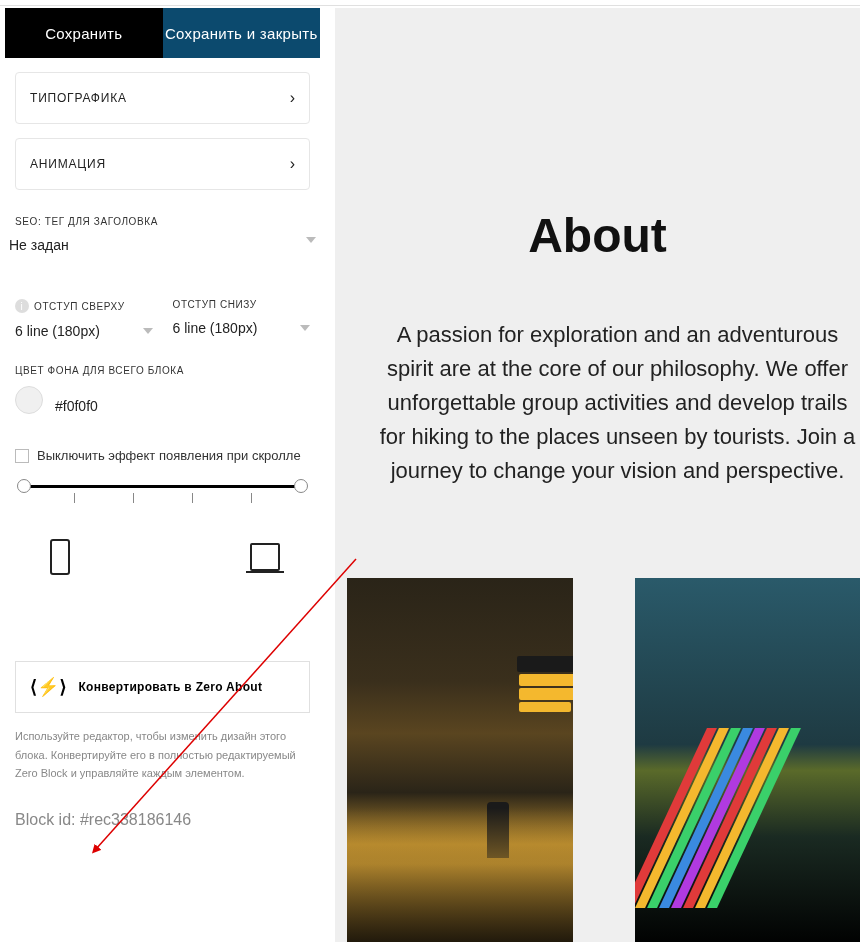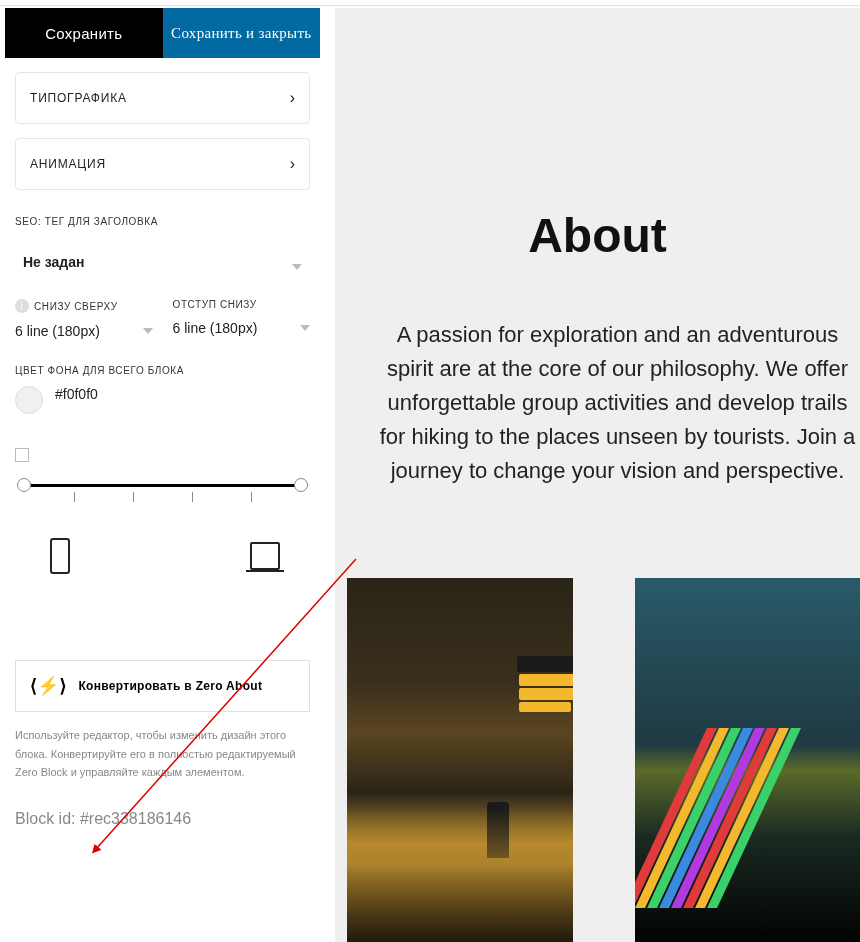--- a/index.html
+++ b/index.html
@@ -2,36 +2,36 @@
 <html><head>
 <meta charset="utf-8">
 <style>
 * { box-sizing: border-box; margin: 0; padding: 0; }
 body { font-family: Arial, sans-serif; background: #fff; width: 860px; height: 942px; overflow: hidden; position: relative; }
 .topbar-line { height: 1px; background: #e0e0e0; position: absolute; top: 5px; left: 0; right: 0; }
 .panel { position: absolute; left: 5px; top: 8px; width: 315px; bottom: 0; background: #fff; }
 .tabs { display: flex; height: 50px; }
 .tab { flex: 1; display: flex; align-items: center; justify-content: center; color: #fff; font-size: 15px; letter-spacing: 0.3px; cursor: pointer; }
 .tab.dark { background: #000; }
-.tab.orange { background: #0369a1; font-family: Liberation Serif, serif; }
+.tab.orange { background: #0c4a6e; }
 .panel-body { padding: 14px 0 0 0; }
 .accordion { margin: 0 10px 14px 10px; border: 1px solid #e6e6e6; border-radius: 4px; height: 52px; display: flex; align-items: center; justify-content: space-between; padding: 0 14px; cursor: pointer; }
 .accordion .lbl { font-size: 12px; letter-spacing: 0.8px; color: #222; }
 .chevron { font-size: 16px; color: #222; }
 .section-label { font-size: 10px; letter-spacing: 0.6px; color: #333; margin: 26px 10px 10px 10px; text-transform: uppercase; }
-.select { margin: 0 18px; height: 34px; border-bottom: 1px solid transparent; display: flex; align-items: flex-end; justify-content: space-between; cursor: pointer; font-weight: bold; }
+.select { margin: 0 4px; height: 34px; border-bottom: 1px solid transparent; display: flex; align-items: flex-start; justify-content: space-between; cursor: pointer; }
 .select .val { font-size: 14px; color: #222; }
 .caret { width: 0; height: 0; border-left: 5px solid transparent; border-right: 5px solid transparent; border-top: 6px solid #bbb; }
 .row2 { display: flex; gap: 20px; margin: 28px 10px 0 10px; }
 .col { flex: 1; }
 .col .hlabel { font-size: 10px; letter-spacing: 0.6px; color: #333; display: flex; align-items: center; gap: 5px; margin-bottom: 10px; }
 .info-icon { width: 14px; height: 14px; border-radius: 50%; background: #ddd; color: #fff; font-size: 10px; display: inline-flex; align-items: center; justify-content: center; }
 .col .sel { display: flex; align-items: center; justify-content: space-between; cursor: pointer; }
 .col .sel .v { font-size: 14px; color: #222; }
-.color-row { margin: 2px 10px 0 10px; display: flex; align-items: flex-start; gap: 12px; }
+.color-row { margin: 2px 10px 0 10px; display: flex; align-items: flex-end; gap: 12px; }
 .swatch { width: 28px; height: 28px; border-radius: 50%; background: #f0f0f0; border: 1px solid #ddd; cursor: pointer; }
 .hex { font-size: 14px; color: #222; }
 .checkbox-row { margin: 34px 10px 0 10px; display: flex; align-items: center; gap: 8px; }
 .checkbox { width: 14px; height: 14px; border: 1px solid #bbb; background: #fff; cursor: pointer; }
 .checkbox-row .txt { font-size: 13px; color: #333; }
 .slider-wrap { margin: 16px 10px 0 10px; position: relative; height: 32px; }
 .slider-bar { position: absolute; left: 8px; right: 8px; top: 6px; height: 3px; background: #000; }
 .tick { position: absolute; top: 14px; width: 1px; height: 10px; background: #888; }
 .tick.t1 { left: 20%; } .tick.t2 { left: 40%; } .tick.t3 { left: 60%; } .tick.t4 { left: 80%; }
 .handle { position: absolute; top: 0; width: 14px; height: 14px; border-radius: 50%; background: #fff; border: 1px solid #888; cursor: pointer; }
@@ -87,21 +87,21 @@
     <div class="section-label">SEO: ТЕГ ДЛЯ ЗАГОЛОВКА</div>
     <div class="select">
       <span class="val">Не задан</span>
       <span class="caret"></span>
     </div>
 
     <div class="row2">
       <div class="col">
         <div class="hlabel">
           <span class="info-icon">i</span>
-          <span>СНИЗУ СВЕРХУ</span>
+          <span>ОТСТУП СВЕРХУ</span>
         </div>
         <div class="sel">
           <span class="v">6 line (180px)</span>
           <span class="caret"></span>
         </div>
       </div>
       <div class="col">
         <div class="hlabel">
           <span>ОТСТУП СНИЗУ</span>
         </div>
@@ -113,20 +113,21 @@
     </div>
 
     <div class="section-label">ЦВЕТ ФОНА ДЛЯ ВСЕГО БЛОКА</div>
     <div class="color-row">
       <div class="swatch"></div>
       <span class="hex">#f0f0f0</span>
     </div>
 
     <div class="checkbox-row">
       <div class="checkbox"></div>
+      <span class="txt">Выключить эффект появления при скролле</span>
     </div>
 
     <div class="slider-wrap">
       <div class="slider-bar"></div>
       <div class="tick t1"></div>
       <div class="tick t2"></div>
       <div class="tick t3"></div>
       <div class="tick t4"></div>
       <div class="handle left"></div>
       <div class="handle right"></div>

